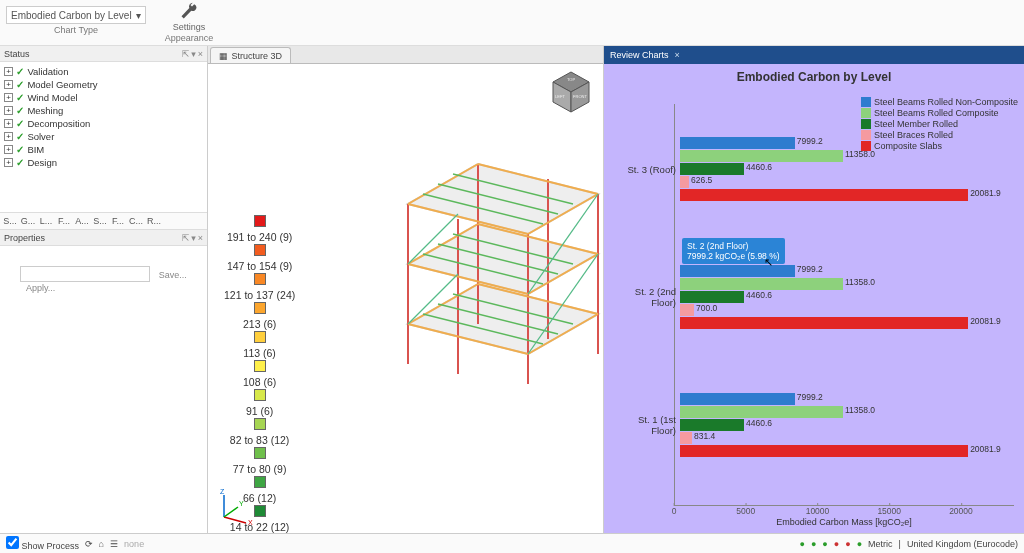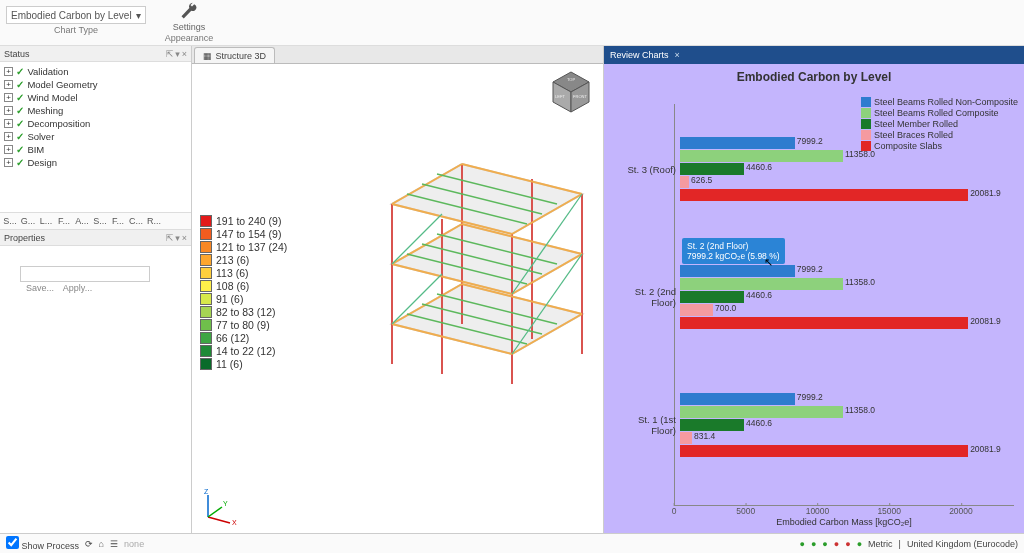--- a/index.html
+++ b/index.html
@@ -11,21 +11,21 @@
   .rib-btn { display: flex; flex-direction: column; align-items: center; justify-content: center; width: 50px; height: 30px; cursor: pointer; }
   .rib-btn svg { width: 18px; height: 18px; }
   .rib-label { font-size: 9px; color: #666; margin-top: 2px; }
   .rib-group-title { font-size: 9px; color: #777; border-top: 0; padding-top: 1px; }
   .rib-dropdown { display:flex; align-items:center; justify-content: space-between; border:1px solid #ccc; background:#fff; height:18px; width:140px; padding:0 4px; font-size:10px; margin-top:4px;}
   
   
   .main { flex: 1; display: flex; min-height: 0; }
   
   
-  .left-panel { width: 192px; border-right: 1px solid #ccc; display: flex; flex-direction: column; background: #fff; }
+  .left-panel { width: 208px; border-right: 1px solid #ccc; display: flex; flex-direction: column; background: #fff; }
   .panel-hdr { height: 16px; background: #f0f0f0; border-bottom: 1px solid #ddd; display:flex; align-items:center; justify-content:space-between; padding:0 4px; font-size:9px; color:#444;}
   .panel-hdr .btns { display:flex; gap:2px; color:#888;}
   .tree { padding: 3px 4px; font-size: 9.5px; color: #333; flex: 1; overflow: auto;}
   .tree .row { display: flex; align-items: center; gap: 3px; padding: 1px 0; cursor: pointer;}
   .tree .exp { width: 9px; height: 9px; border: 1px solid #888; display: inline-flex; align-items: center; justify-content: center; font-size: 8px; line-height: 1;}
   .tree .tick { color: #2a9d2a; font-weight: bold; font-size: 10px; }
   .toolbar { height: 18px; border-top:1px solid #ddd; border-bottom:1px solid #ddd; display:flex; align-items:center; gap:2px; padding: 0 2px; background:#fafafa;}
   .toolbar .tb { width:16px; height:14px; display:inline-flex; align-items:center; justify-content:center; font-size:9px; color:#555; border:1px solid transparent;}
   .props { flex: 0 0 auto; }
   .props-body { padding: 20px; }
@@ -33,21 +33,21 @@
   .props-body .sa { font-size:9px; color:#888; margin-left:6px;}
   
   
   .center { flex: 1; display:flex; flex-direction:column; min-width:0; border-right:1px solid #ccc; position:relative;}
   .tab-bar { height: 18px; background:#e8e8e8; display:flex; align-items:flex-end; padding:0 2px; border-bottom:1px solid #bbb;}
   .tab { height: 16px; padding:0 8px; background:#f5f5f5; border:1px solid #bbb; border-bottom:none; border-top-left-radius:3px; border-top-right-radius:3px; font-size:9px; display:flex; align-items:center; gap:4px; color:#444;}
   .view-canvas { flex:1; position:relative; background:#fff; overflow:hidden;}
   .info-text { position:absolute; top:6px; left:8px; font-size:10.5px; color:#222; line-height:1.3;}
   .info-text .sub { padding-left: 12px;}
   .legend { position:absolute; left:8px; top:150px; font-size:10.5px;}
-  .legend .lr { display:flex; align-items:center; gap:4px; margin:1px 0;}
+  .legend .lr { display:flex; align-items:center; gap:4px; margin:1px 8px;flex-direction:column;}
   .legend .sw { width:12px; height:12px; border:1px solid #666;}
   .axes { position:absolute; bottom:8px; left:8px; width:40px; height:40px;}
   .orient-cube { position:absolute; top:6px; right:10px; width:44px; height:44px; }
   svg.model { position:absolute; top:60px; left:160px;}
   
   
   .right-panel { width: 420px; display:flex; flex-direction:column; background:#c4b5fd;}
   .rtab-bar { height: 18px; background:#1f4e8c; display:flex; align-items:center; padding:0 6px; color:#fff; font-size:9px;}
   .rtab-bar .x { margin-left:6px; color:#cde;}
   .chart-area { flex:1; padding:4px 6px; position:relative; overflow:hidden;}
@@ -384,21 +384,21 @@
               <div class="bar" style="width: 162.963px; background: rgb(141, 209, 124);">
                 <span class="val">11358.0</span>
               </div>
             </div>
             <div class="bar-row">
               <div class="bar" style="width: 63.9999px; background: rgb(26, 122, 42);">
                 <span class="val">4460.6</span>
               </div>
             </div>
             <div class="bar-row">
-              <div class="bar" style="width: 33px; background: rgb(245, 154, 160);">
+              <div class="bar" style="width: 14px; background: rgb(245, 154, 160);">
                 <span class="val">700.0</span>
               </div>
             </div>
             <div class="bar-row">
               <div class="bar" style="width: 288.132px; background: rgb(226, 38, 38);">
                 <span class="val">20081.9</span>
               </div>
             </div>
           </div>
           <div class="level-group" style="top: 304px;">

